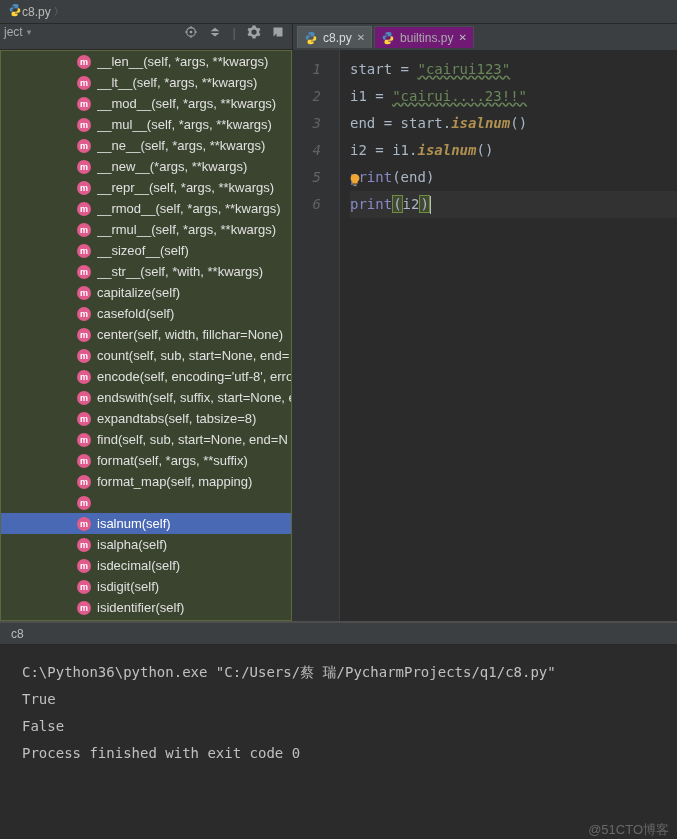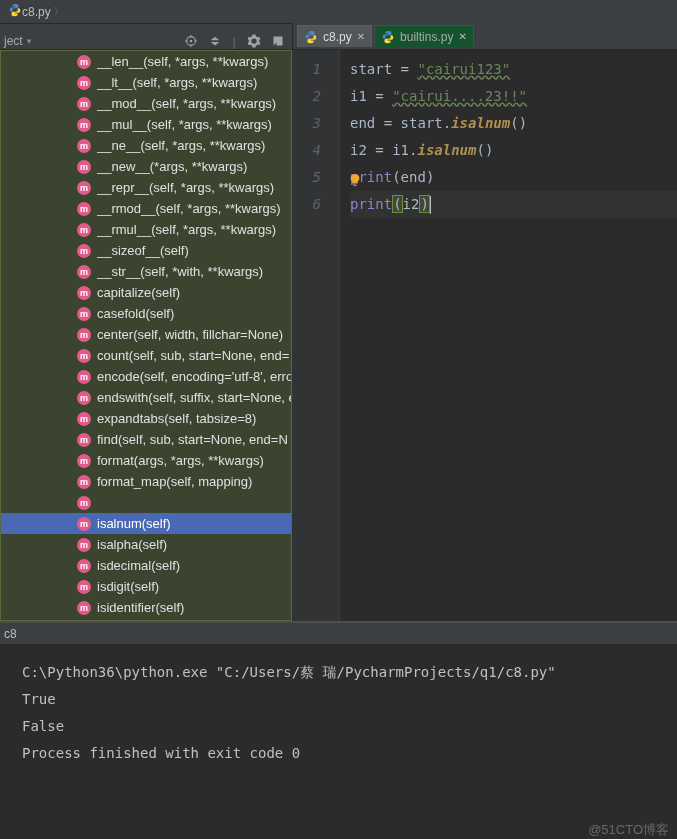--- a/index.html
+++ b/index.html
@@ -22,21 +22,21 @@
       padding: 0 8px;
       border-bottom: 1px solid #282828;
     }
     .title-bar-text { font-size: 12px; color: #bbb; }
     .chevron { color: #888; font-size: 10px; margin-left: 3px; }
     .toolbar-row {
       display: flex;
       height: 26px;
       background: #3c3f41;
       border-bottom: 1px solid #282828;
-      align-items: flex-end;
+      align-items: flex-start;
     }
     .project-selector {
       display: flex;
       align-items: center;
       width: 60px;
       padding-left: 4px;
       font-size: 12px;
       color: #aaa;
     }
     .toolbar-icons {
@@ -63,21 +63,21 @@
       background: #515658;
       border: 1px solid #5a5f61;
       border-bottom: none;
       padding: 2px 6px;
       height: 22px;
       margin-right: 2px;
       font-size: 12px;
       color: #ddd;
       gap: 5px;
     }
-    .tab.inactive { background: #14532d; border-color: #4a4d4f; color: #aaa; }
+    .tab.inactive { background: #701a75; border-color: #4a4d4f; color: #aaa; }
     .tab-close { font-size: 10px; color: #bbb; cursor: pointer; }
     .main-area {
       display: flex;
       flex: 1;
       overflow: hidden;
       background: #3c3f41;
     }
     .sidebar {
       width: 292px;
       background: #3B442F;
@@ -141,21 +141,21 @@
     .terminal-section {
       background: #2B2B2B;
       border-top: 2px solid #4e4e4e;
       height: 218px;
       display: flex;
       flex-direction: column;
     }
     .terminal-header {
       background: #3c3f41;
       height: 22px;
-      padding-left: 4px;
+      padding-left: 11px;
       display: flex;
       align-items: center;
       font-size: 12px;
       color: #bbb;
       border-bottom: 1px solid #282828;
     }
     .terminal-body {
       flex: 1;
       padding: 14px 22px;
       font-family: "SimSun","NSimSun","Consolas", monospace;
@@ -314,21 +314,21 @@
       <div class="list-item">
         <span class="method-badge">m</span>
         <span class="method-text">expandtabs(self, tabsize=8)</span>
       </div>
       <div class="list-item">
         <span class="method-badge">m</span>
         <span class="method-text">find(self, sub, start=None, end=N</span>
       </div>
       <div class="list-item">
         <span class="method-badge">m</span>
-        <span class="method-text">format(args, *args, **kwargs)</span>
+        <span class="method-text">format(self, *args, **suffix)</span>
       </div>
       <div class="list-item">
         <span class="method-badge">m</span>
         <span class="method-text">format_map(self, mapping)</span>
       </div>
       <div class="list-item">
         <span class="method-badge">m</span>
       </div>
       <div class="list-item selected">
         <span class="method-badge">m</span>

